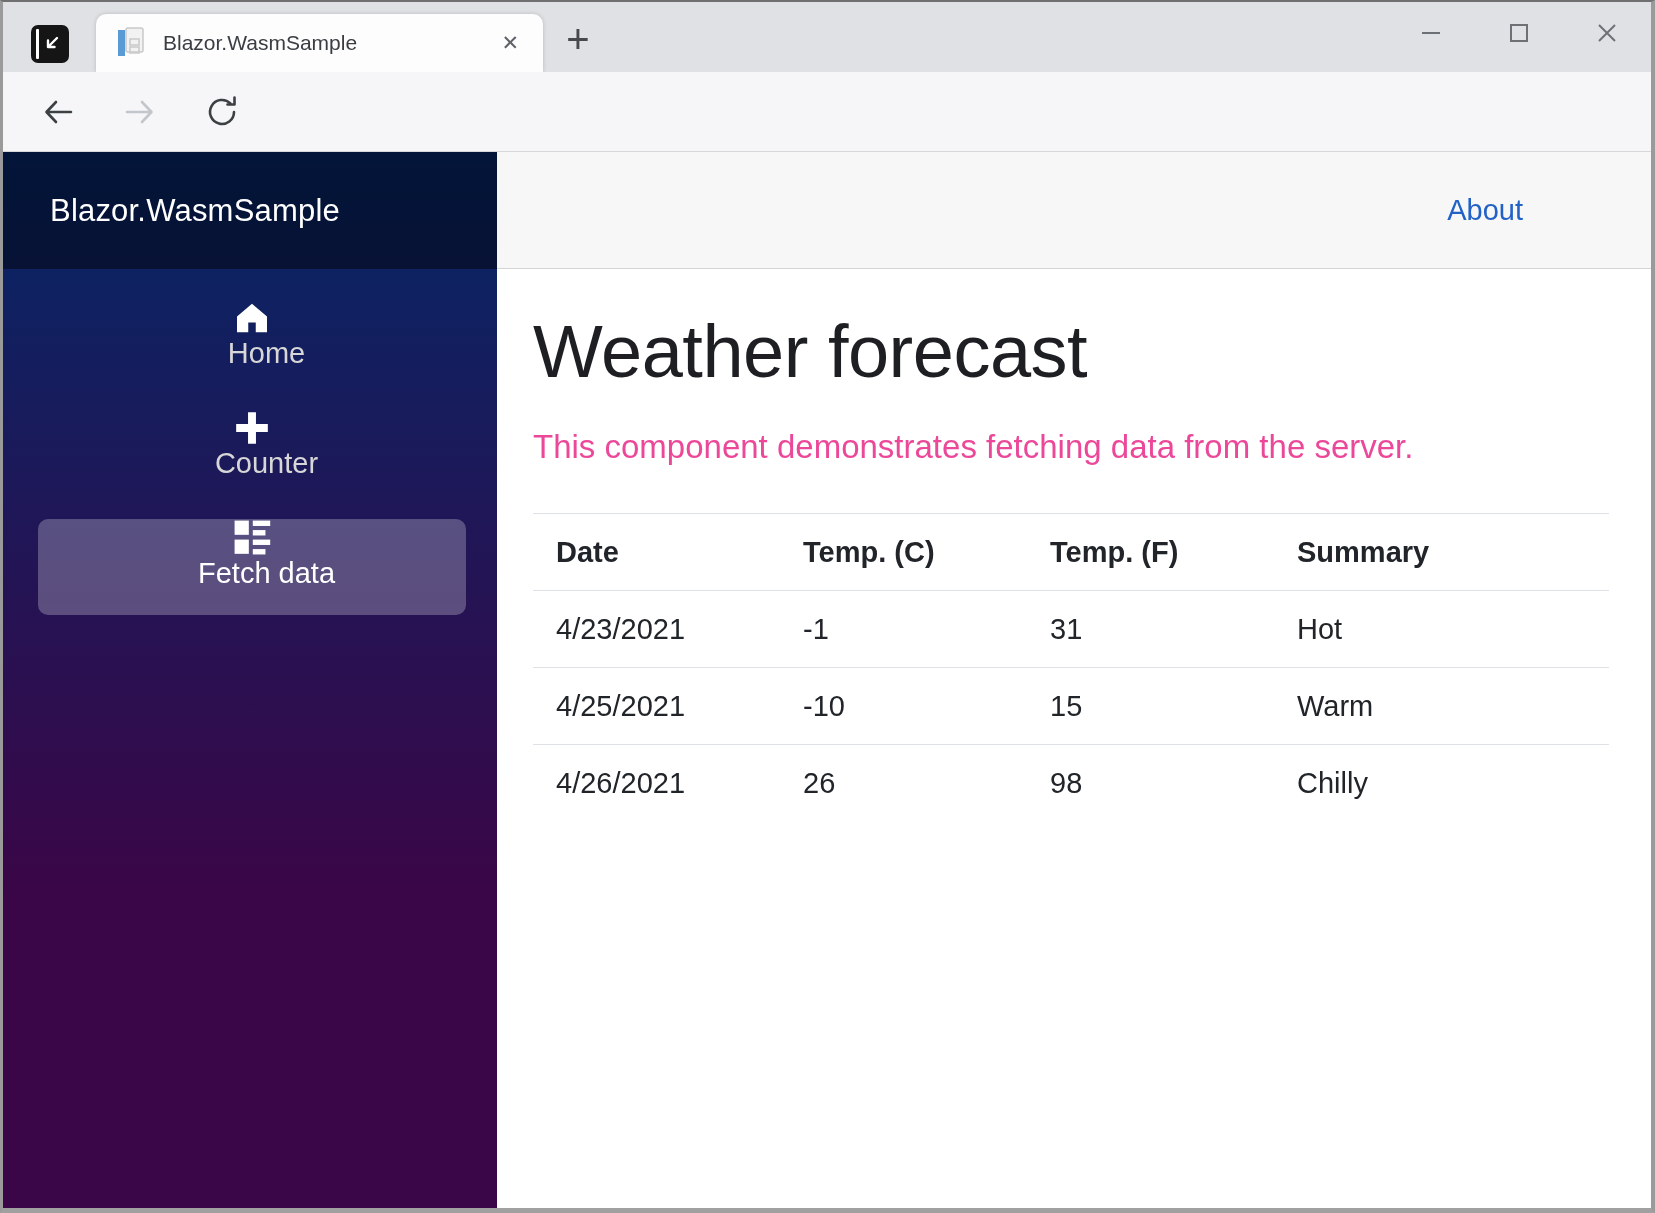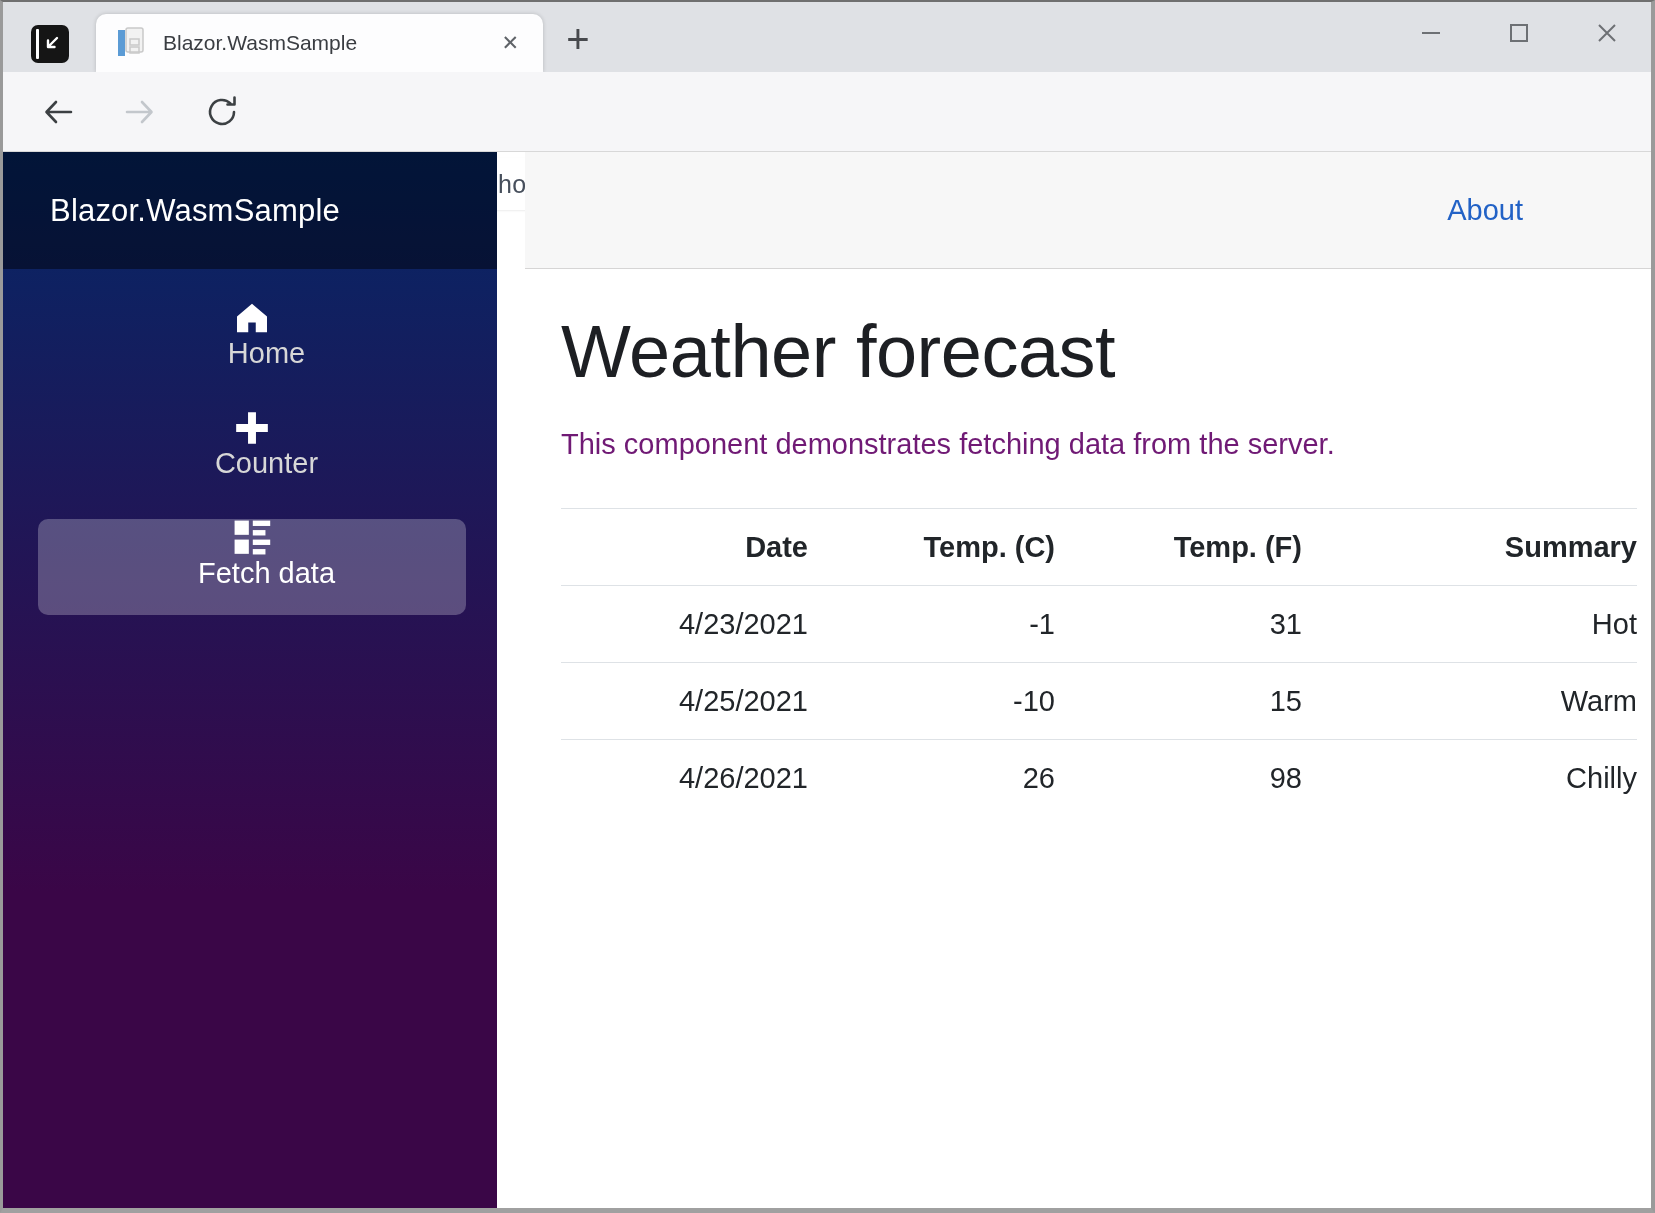--- a/index.html
+++ b/index.html
@@ -62,35 +62,35 @@
   .brand { color:#fff; font-size:31px; letter-spacing:.2px; }
   .nav { padding-top:30px; }
   .nav-item {
     height:96px; margin:0 31px 14px 35px; border-radius:10px;
     display:flex; align-items:center; padding-left:29px;
     color:#d7d7d7; font-size:29px; cursor:pointer;flex-direction:column;
   }
   .nav-item.active { background:rgba(255,255,255,0.25); color:#fff; }
   .nav-ico { width:38px; height:38px; margin-right:29px; flex:none; display:flex; align-items:center; justify-content:center; }
 
-  .main { position:absolute; left:494px; top:0; right:0; bottom:0; background:#fff;margin-left:28px; }
+  .main { position:absolute; left:494px; top:0; right:0; bottom:0; background:#fff; }
   .top-row {
     height:117px; background:#f7f7f7; border-bottom:1px solid #d6d5d5;
     display:flex; align-items:center; justify-content:flex-end; padding-right:128px;
   }
   .about-link { color:#2262c6; font-size:29px; text-decoration:none; cursor:pointer; }
 
   .content { padding:40px 44px 0 36px; }
   .content h1 { font-size:74px; font-weight:400; color:#1d1f23; letter-spacing:-0.5px; margin:0 0 34px; }
-  .content .lead { font-size:29px; color:#701a75; margin:0 0 47px; }
+  .content .lead { font-size:33px; color:#ec4899; margin:0 0 47px; }
 
   table.forecast { width:1076px; border-collapse:collapse; font-size:29px; color:#212529; table-layout:fixed; }
   table.forecast col.c1,table.forecast col.c2,table.forecast col.c3 { width:247px; }
   table.forecast th, table.forecast td {
-    text-align:right; padding-left:23px; height:77px;
+    text-align:left; padding-left:23px; height:77px;
     border-top:1px solid #dee2e6; vertical-align:middle; font-weight:400;
   }
   table.forecast th { font-weight:700; }
 </style>
 </head>
 <body>
 
 <div class="window">
 
   <div class="tabstrip">

